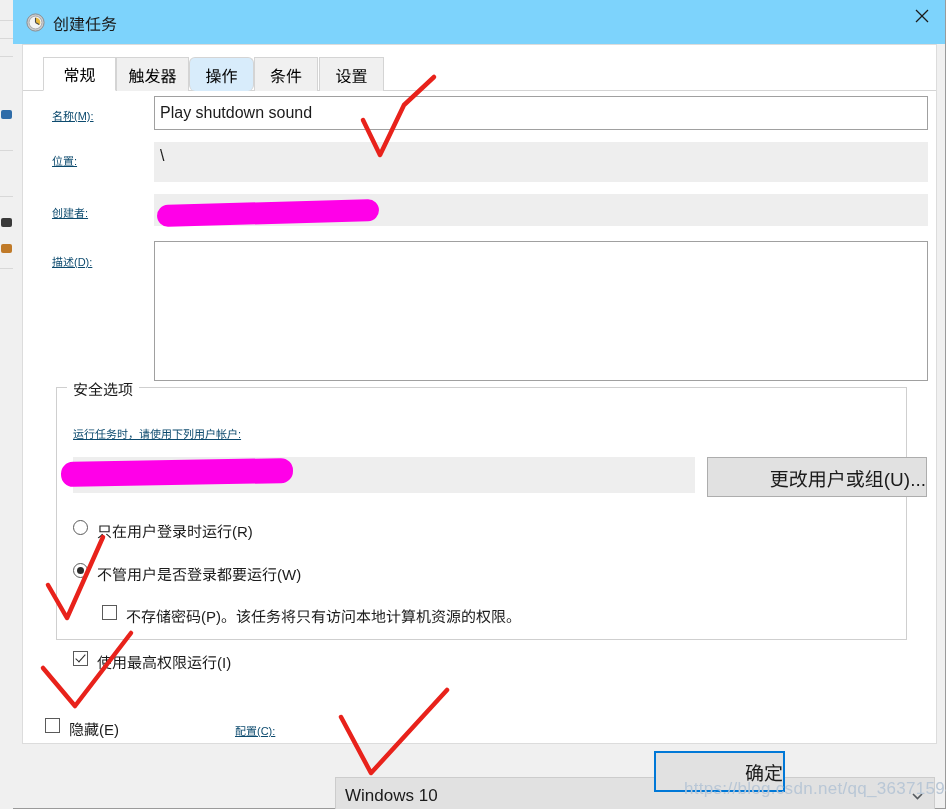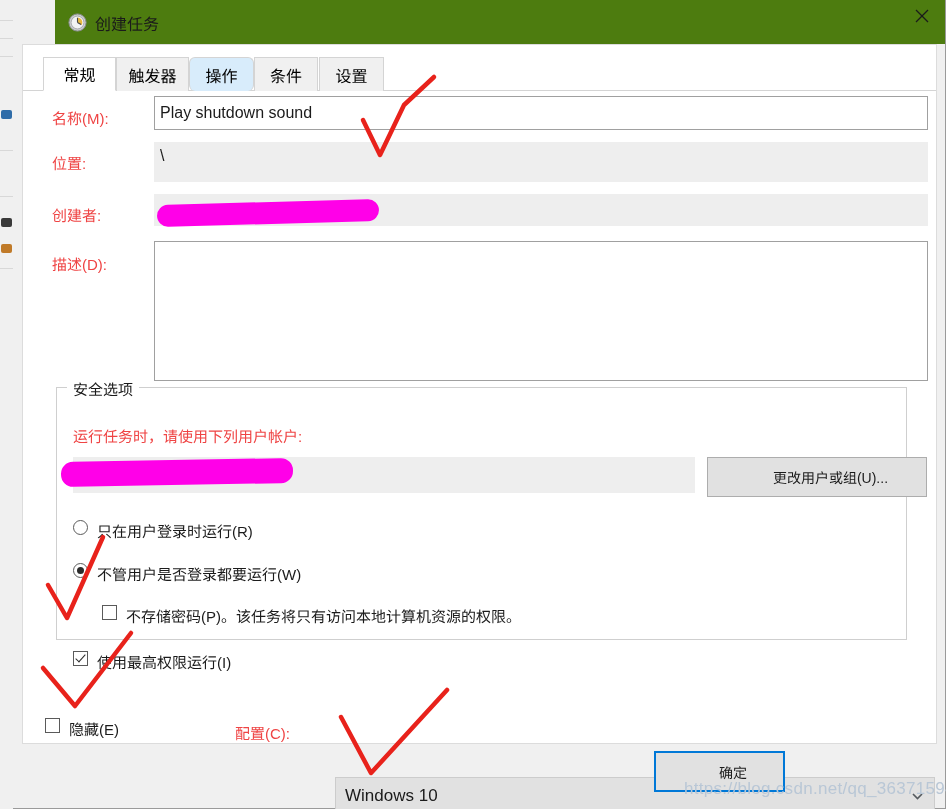--- a/index.html
+++ b/index.html
@@ -48,22 +48,21 @@
     border: 1px solid #9a9a9a;
     border-left: none;
     border-top: none;
     box-sizing: border-box;
   }
 
   
   #titlebar {
     position: relative;
     height: 44px;
-    background: #4d7c0f;
-    margin-left: 42px;
+    background: #7dd3fc;
   }
   #title-icon {
     position: absolute;
     left: 13px; top: 13px;
     width: 19px; height: 19px;
   }
   #title-text {
     position: absolute;
     left: 40px; top: 11px;
     font-size: 16px;
@@ -130,23 +129,24 @@
 
   
   #form {
     position: absolute;
     left: 0; top: 46px;
     width: 100%;
     height: 652px;
   }
   .flabel {
     position: absolute;
-    font-size: 15px;
-    color: #ef4444;
-    white-space: nowrap;
+    font-size: 11px;
+    color: #0c4a6e;
+    white-space: nowrap;
+    text-decoration: underline;
   }
   .ftext {
     position: absolute;
     box-sizing: border-box;
     background: #ffffff;
     border: 1px solid #a0a0a0;
     font-family: inherit;
     font-size: 16px;
     color: #1b1b1b;
     padding: 3px 5px;
@@ -233,25 +233,25 @@
   }
   .rowlabel { font-size: 15px; color: #1b1b1b; }
 
   
   .pbtn {
     position: absolute;
     box-sizing: border-box;
     background: #e1e1e1;
     border: 1px solid #adadad;
     font-family: inherit;
-    font-size: 14px;
+    font-size: 19px;
     color: #1b1b1b;
     display: flex;
     align-items: center;
-    justify-content: center;
+    justify-content: flex-end;
     cursor: default;
     white-space: nowrap;
     padding-left: 27px;
   }
   .pbtn.default {
     border: 2px solid #0078d7;
     background: #e1e1e1;
   }
 
   

